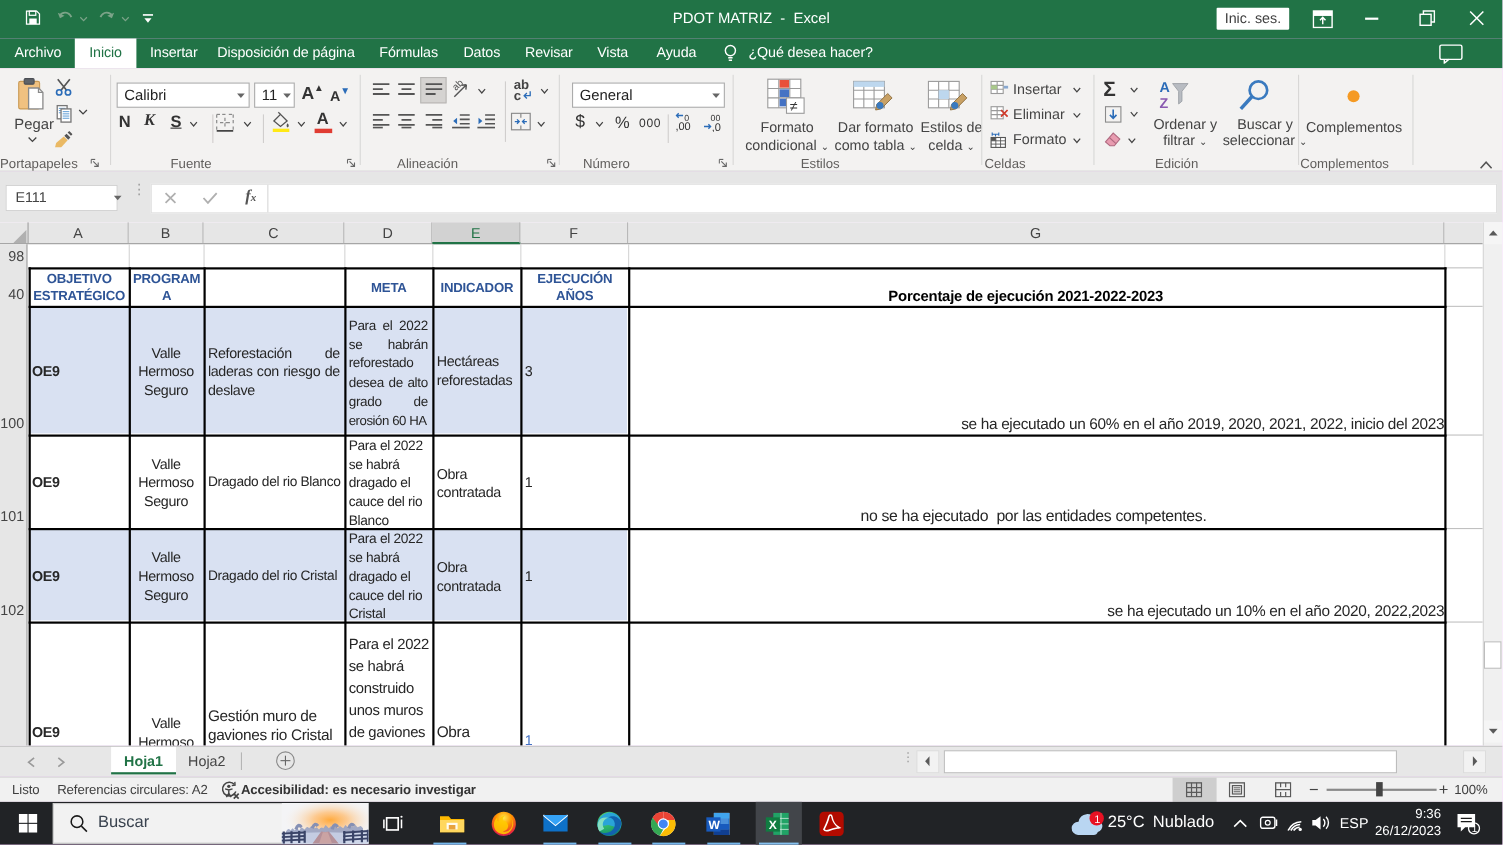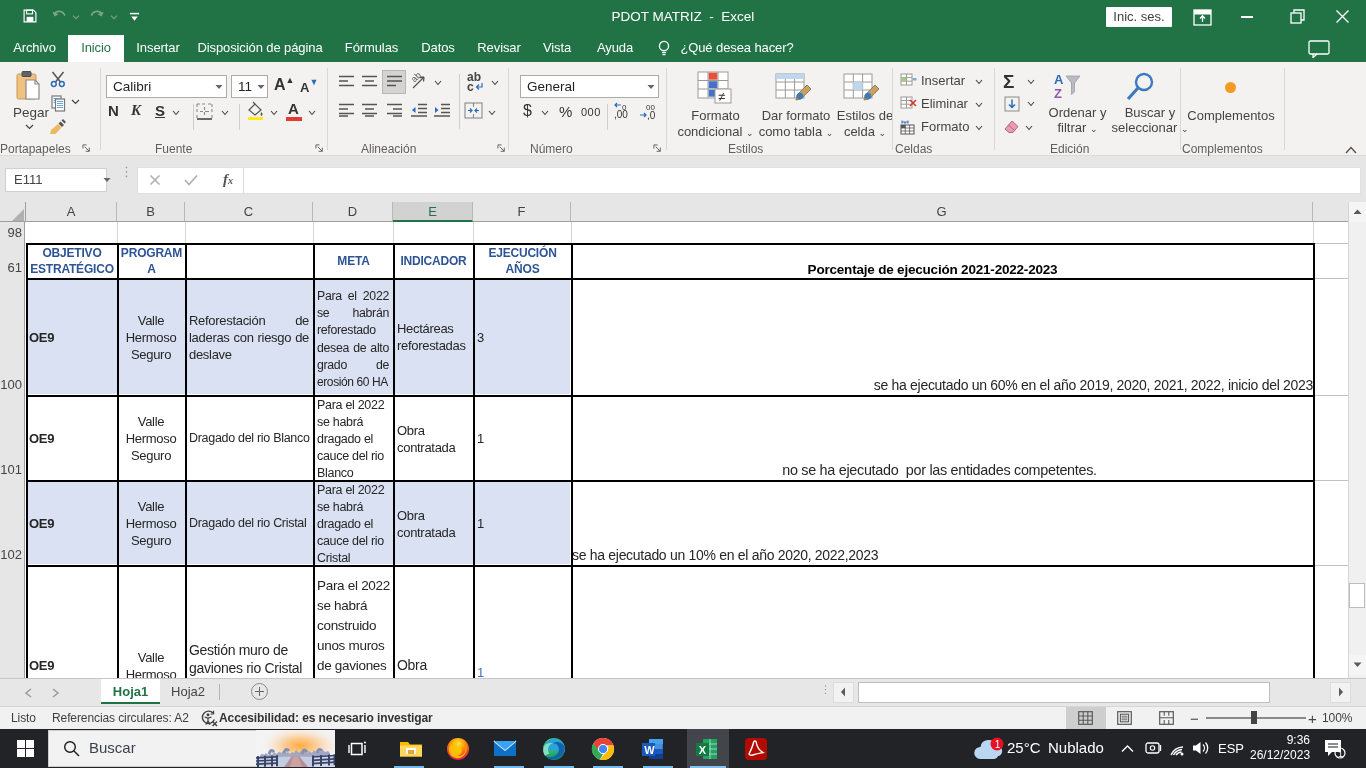--- a/index.html
+++ b/index.html
@@ -416,21 +416,21 @@
       <div class="ch" style="left:185px;width:128px;">C</div>
       <div class="ch" style="left:313px;width:80px;">D</div>
       <div class="ch" style="left:393px;width:80px;background:#d2d2d2;color:#217346;border-bottom:2px solid #217346;height:20px;">E</div>
       <div class="ch" style="left:473px;width:98px;">F</div>
       <div class="ch" style="left:571px;width:742px;">G</div>
       <div class="ch" style="left:1313px;width:35px;border-right:none;"></div>
     </div>
 
     <div id="rowhdrs"></div>
     <div class="rh" style="top:23px;">98</div>
-    <div class="rh" style="top:58px;">61</div>
+    <div class="rh" style="top:58px;">40</div>
     <div class="rh" style="top:175px;">100</div>
     <div class="rh" style="top:260px;">101</div>
     <div class="rh" style="top:345px;">102</div>
 
     <div class="abs blue" style="left:27px;top:77px;width:543px;height:115px;"></div>
     <div class="abs blue" style="left:27px;top:279px;width:543px;height:83px;"></div>
 
     <div class="abs" style="left:117px;top:20px;width:1px;height:21px;background:#d4d4d4;"></div>
     <div class="abs" style="left:185px;top:20px;width:1px;height:21px;background:#d4d4d4;"></div>
     <div class="abs" style="left:313px;top:20px;width:1px;height:21px;background:#d4d4d4;"></div>
@@ -515,21 +515,21 @@
     <div class="cell" style="left:397px;top:220px;width:74px;">Obra<br>contratada</div>
     <div class="cell" style="left:477px;top:228px;width:40px;">1</div>
     <div class="cell" style="left:569px;top:260px;width:741px;text-align:center;font-size:14.4px;">no se ha ejecutado&nbsp; por las entidades competentes.</div>
 
     <div class="cell" style="left:29px;top:313px;width:85px;font-weight:bold;">OE9</div>
     <div class="cell" style="left:118px;top:296px;width:66px;text-align:center;">Valle<br>Hermoso<br>Seguro</div>
     <div class="cell" style="left:189px;top:313px;width:124px;white-space:nowrap;font-size:12.5px;">Dragado del rio Cristal</div>
     <div class="cell" style="left:317px;top:280px;width:76px;line-height:16.9px;font-size:12.5px;white-space:nowrap;">Para el 2022<br>se habrá<br>dragado el<br>cauce del rio<br>Cristal</div>
     <div class="cell" style="left:397px;top:305px;width:74px;">Obra<br>contratada</div>
     <div class="cell" style="left:477px;top:313px;width:40px;">1</div>
-    <div class="cell" style="left:572px;top:345px;width:741px;text-align:left;font-size:14px;">se ha ejecutado un 10% en el año 2020, 2022,2023</div>
+    <div class="cell" style="left:572px;top:345px;width:741px;text-align:right;font-size:14px;">se ha ejecutado un 10% en el año 2020, 2022,2023</div>
 
     <div class="cell" style="left:29px;top:455px;width:85px;font-weight:bold;">OE9</div>
     <div class="cell" style="left:118px;top:448px;width:66px;text-align:center;line-height:16.5px;">Valle<br>Hermoso</div>
     <div class="cell" style="left:189px;top:440px;width:124px;font-size:14px;line-height:17.5px;white-space:nowrap;">Gestión muro de<br>gaviones rio Cristal</div>
     <div class="cell" style="left:317px;top:374px;width:78px;font-size:13.5px;line-height:20px;white-space:nowrap;">Para el 2022<br>se habrá<br>construido<br>unos muros<br>de gaviones</div>
     <div class="cell" style="left:397px;top:455px;width:74px;font-size:14px;">Obra</div>
     <div class="cell" style="left:477px;top:462px;width:40px;color:#4472c4;">1</div>
 
     <div class="abs" style="left:1348px;top:0;width:18px;height:476px;background:#f0f0f0;border-left:1px solid #d6d6d6;"></div>
     <div class="abs" style="left:1349px;top:0;width:17px;height:20px;background:#f5f5f5;"></div>

